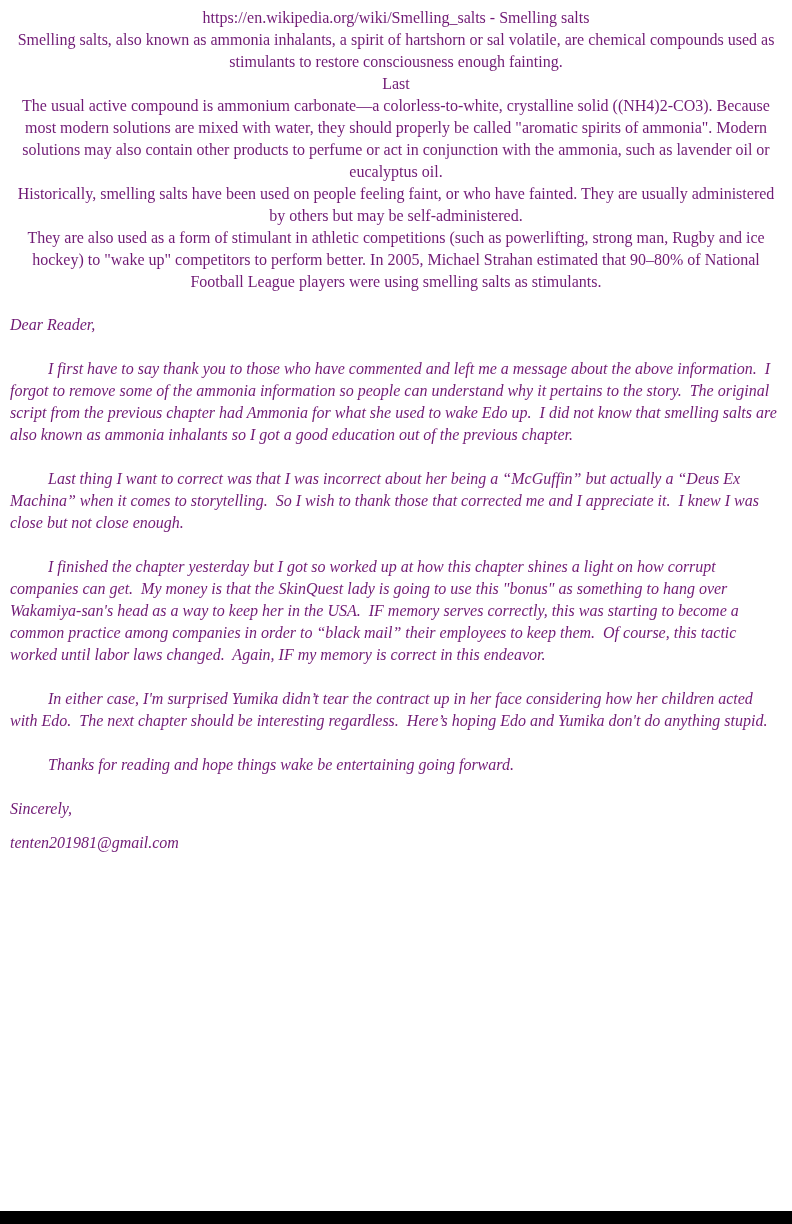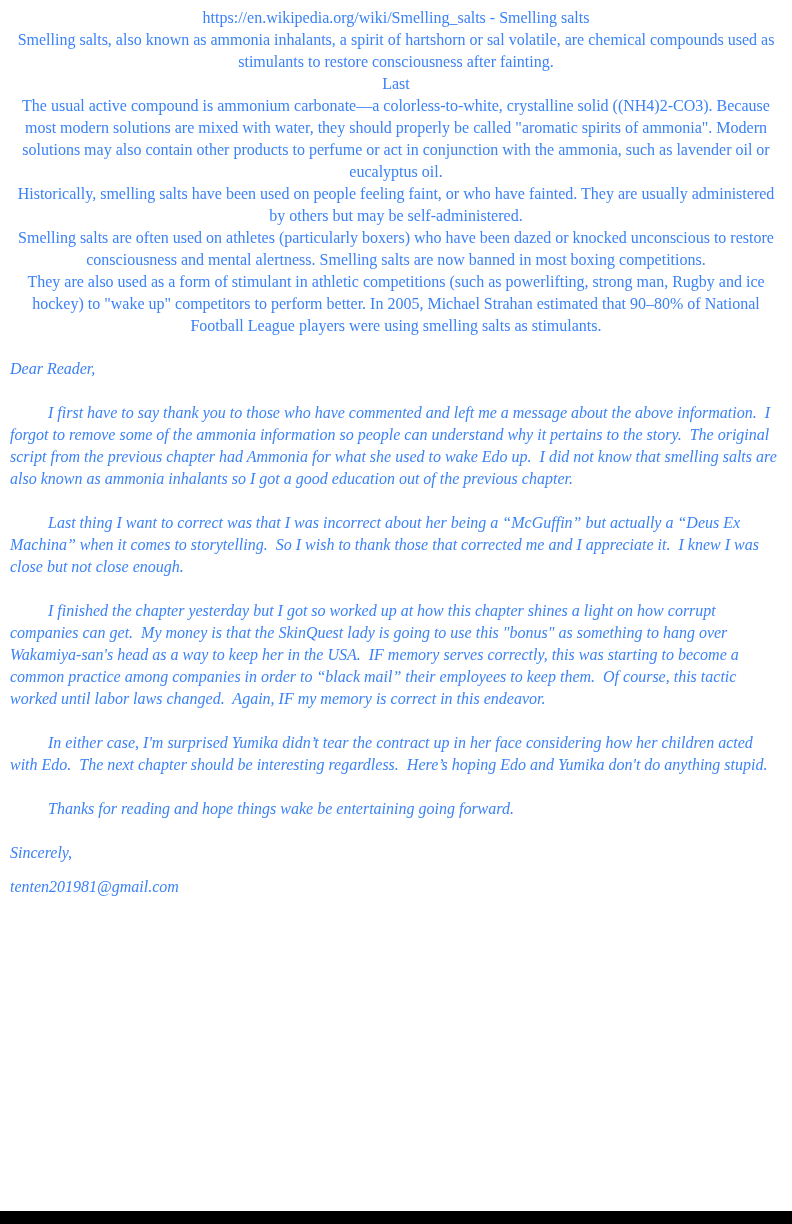--- a/index.html
+++ b/index.html
@@ -5,21 +5,21 @@
   html, body {
     margin: 0;
     padding: 0;
     background: #ffffff;
   }
   .page {
     position: relative;
     width: 792px;
     height: 1224px;
     background: #ffffff;
-    color: #3b82f6;
+    color: #701a75;
     font-family: "Liberation Serif", "DejaVu Serif", serif;
     font-size: 16px;
     line-height: 22px;
     overflow: hidden;
   }
   .excerpt {
     padding: 7px 14px 0 14px;
     text-align: center;
   }
   .excerpt .line {
@@ -54,25 +54,24 @@
     background: #000000;
   }
 </style>
 </head>
 <body>
 
 <div class="page">
 
   <div class="excerpt">
     <div class="line">https://en.wikipedia.org/wiki/Smelling_salts - Smelling salts</div>
-    <div class="line">Smelling salts, also known as ammonia inhalants, a spirit of hartshorn or sal volatile, are chemical compounds used as stimulants to restore consciousness after fainting.</div>
+    <div class="line">Smelling salts, also known as ammonia inhalants, a spirit of hartshorn or sal volatile, are chemical compounds used as stimulants to restore consciousness enough fainting.</div>
     <div class="line">Last</div>
     <div class="line">The usual active compound is ammonium carbonate—a colorless-to-white, crystalline solid ((NH4)2-CO3). Because most modern solutions are mixed with water, they should properly be called "aromatic spirits of ammonia". Modern solutions may also contain other products to perfume or act in conjunction with the ammonia, such as lavender oil or eucalyptus oil.</div>
     <div class="line">Historically, smelling salts have been used on people feeling faint, or who have fainted. They are usually administered by others but may be self-administered.</div>
-    <div class="line">Smelling salts are often used on athletes (particularly boxers) who have been dazed or knocked unconscious to restore consciousness and mental alertness. Smelling salts are now banned in most boxing competitions.</div>
     <div class="line">They are also used as a form of stimulant in athletic competitions (such as powerlifting, strong man, Rugby and ice hockey) to "wake up" competitors to perform better. In 2005, Michael Strahan estimated that 90–80% of National Football League players were using smelling salts as stimulants.</div>
   </div>
 
   <div class="letter">
     <p class="salutation">Dear Reader,</p>
     <p class="indent">I first have to say thank you to those who have commented and left me a message about the above information.  I forgot to remove some of the ammonia information so people can understand why it pertains to the story.  The original script from the previous chapter had Ammonia for what she used to wake Edo up.  I did not know that smelling salts are also known as ammonia inhalants so I got a good education out of the previous chapter.</p>
     <p class="indent">Last thing I want to correct was that I was incorrect about her being a “McGuffin” but actually a “Deus Ex Machina” when it comes to storytelling.  So I wish to thank those that corrected me and I appreciate it.  I knew I was close but not close enough.</p>
     <p class="indent">I finished the chapter yesterday but I got so worked up at how this chapter shines a light on how corrupt companies can get.  My money is that the SkinQuest lady is going to use this "bonus" as something to hang over Wakamiya-san's head as a way to keep her in the USA.  IF memory serves correctly, this was starting to become a common practice among companies in order to “black mail” their employees to keep them.  Of course, this tactic worked until labor laws changed.  Again, IF my memory is correct in this endeavor.</p>
     <p class="indent">In either case, I'm surprised Yumika didn’t tear the contract up in her face considering how her children acted with Edo.  The next chapter should be interesting regardless.  Here’s hoping Edo and Yumika don't do anything stupid.</p>
     <p class="indent">Thanks for reading and hope things wake be entertaining going forward.</p>

